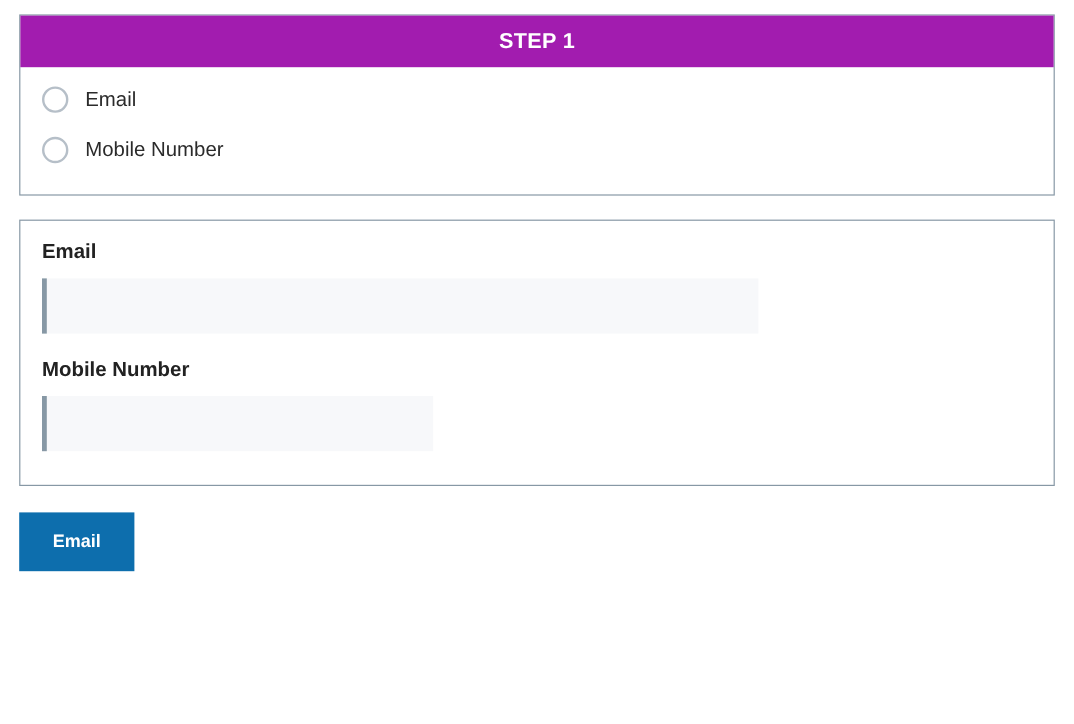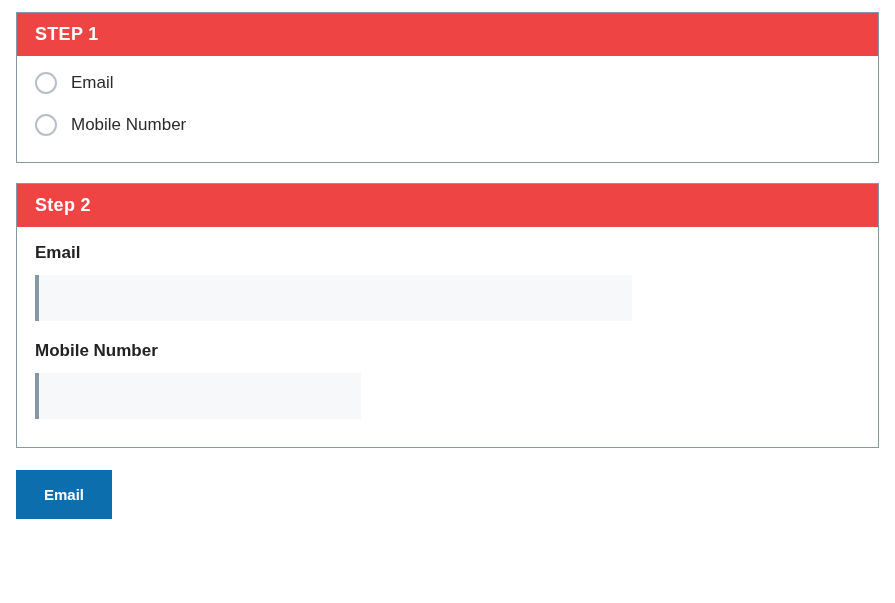--- a/index.html
+++ b/index.html
@@ -12,26 +12,27 @@
       background: #ffffff;
       padding: 12px 16px;
       width: 895px;
     }
     .panel {
       border: 1px solid #8798a5;
       margin-bottom: 20px;
       background: #ffffff;
     }
     .panel-header {
-      background: #ef4444;
+      background: #a21caf;
       color: #ffffff;
       padding: 11px 18px;
       font-size: 18px;
       font-weight: 700;
       letter-spacing: 0.3px;
+      text-align: center;
     }
     .panel-body {
       padding: 16px 18px 22px 18px;
     }
     .radio-row {
       display: flex;
       align-items: center;
       margin-bottom: 20px;
       cursor: pointer;
     }
@@ -107,21 +108,20 @@
     </div>
     <div class="radio-row">
       <span class="radio-circle"></span>
       <span class="radio-label">Mobile Number</span>
     </div>
   </div>
 </div>
 
 
 <div class="panel">
-  <div class="panel-header">Step 2</div>
   <div class="panel-body">
     <div class="field-group">
       <label class="field-label">Email</label>
       <input type="text" class="text-input wide" value="" style="">
     </div>
     <div class="field-group">
       <label class="field-label">Mobile Number</label>
       <input type="text" class="text-input narrow" value="" style="">
     </div>
   </div>

